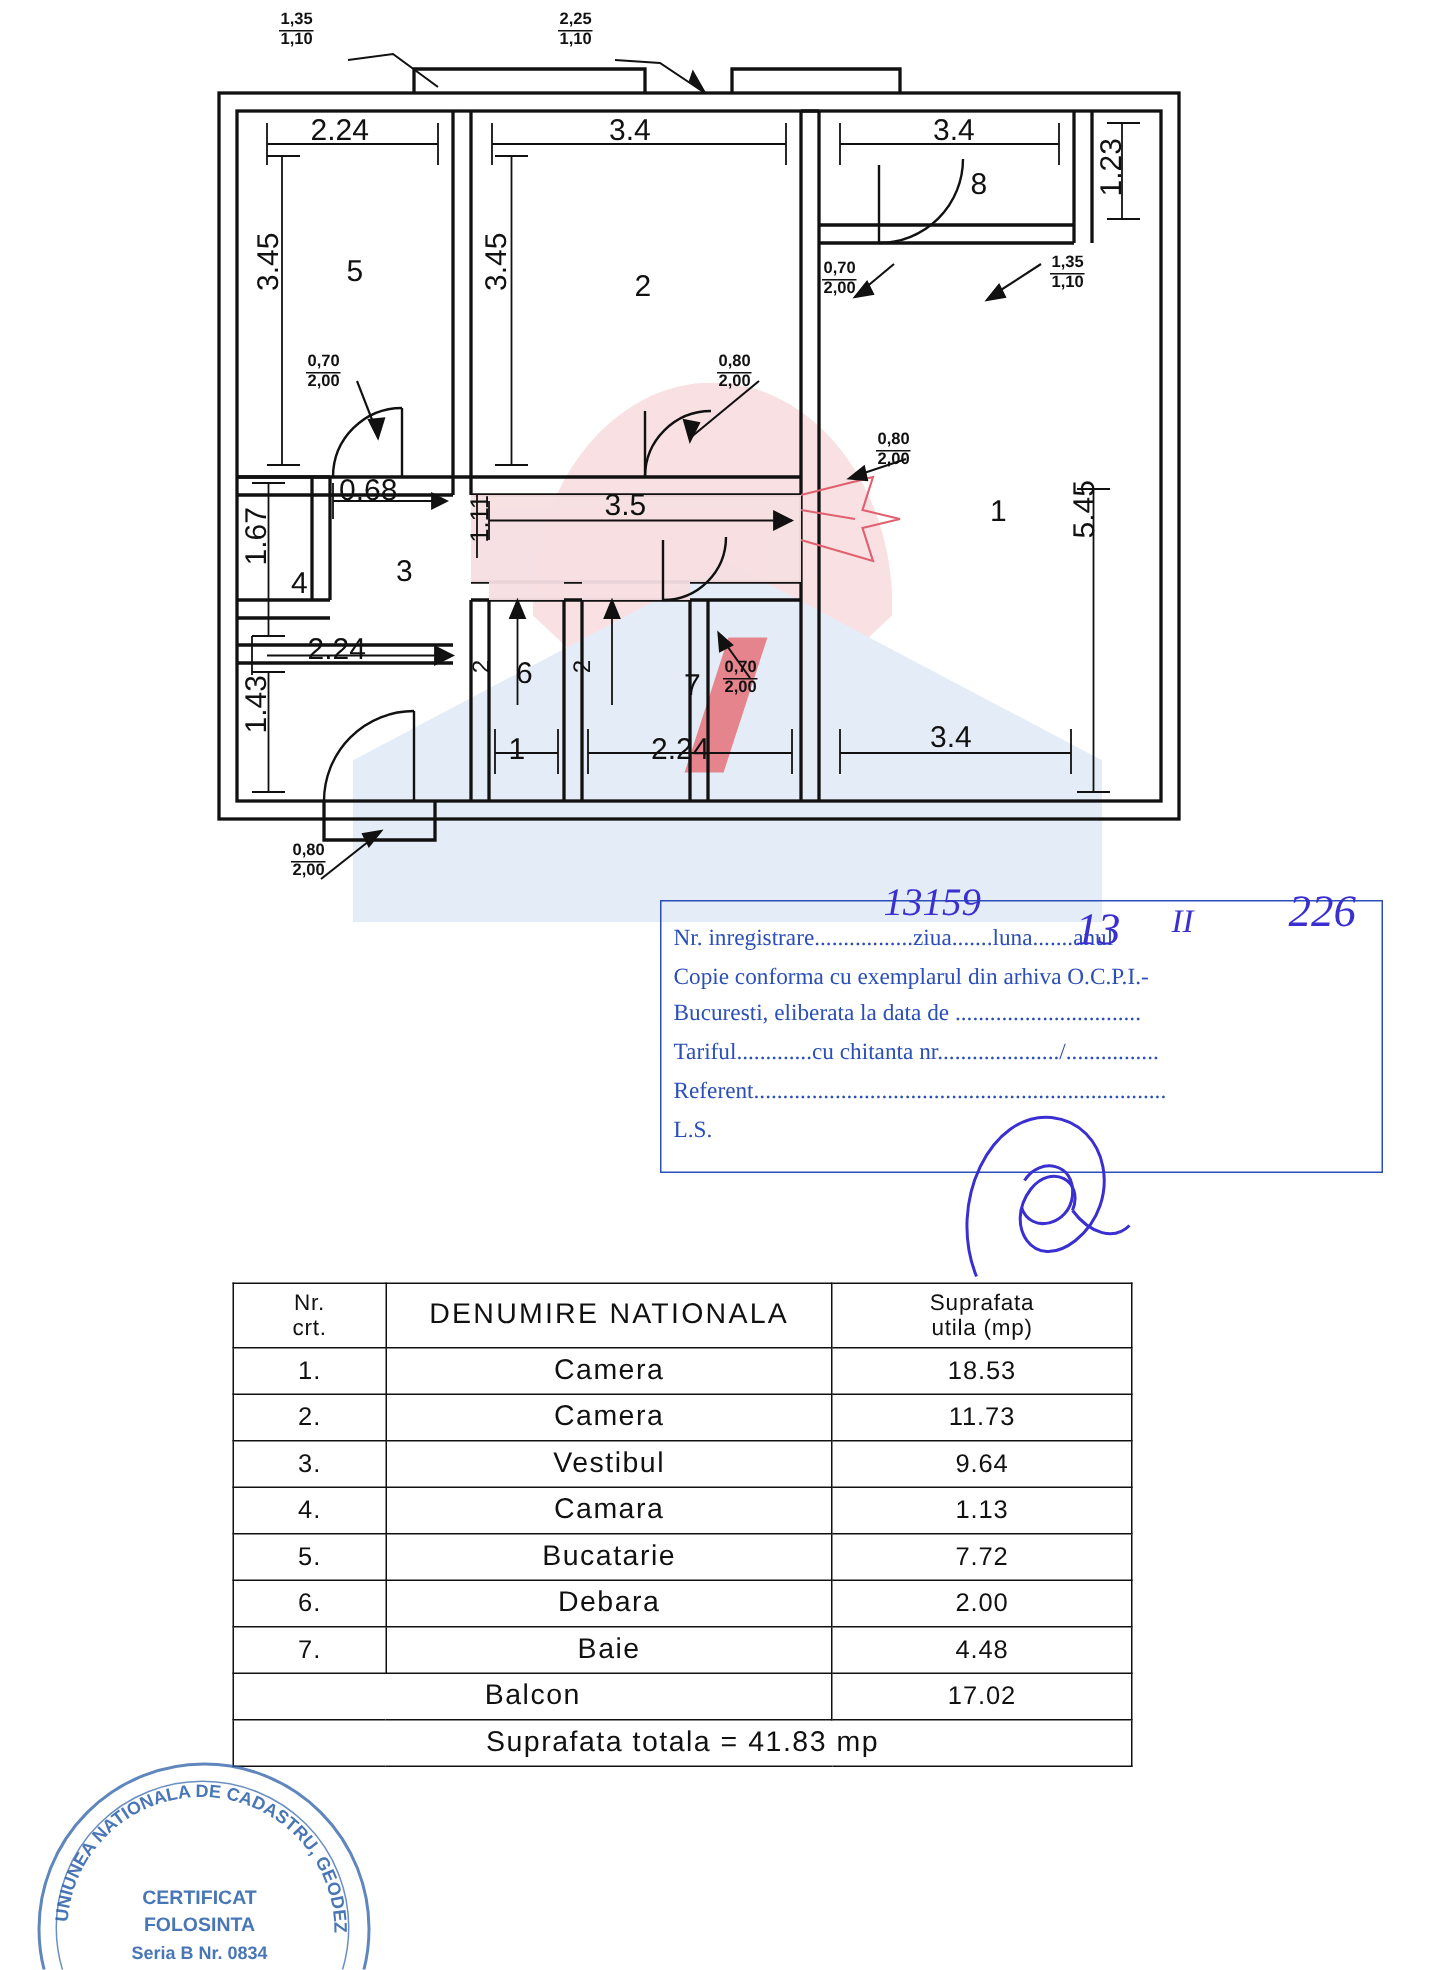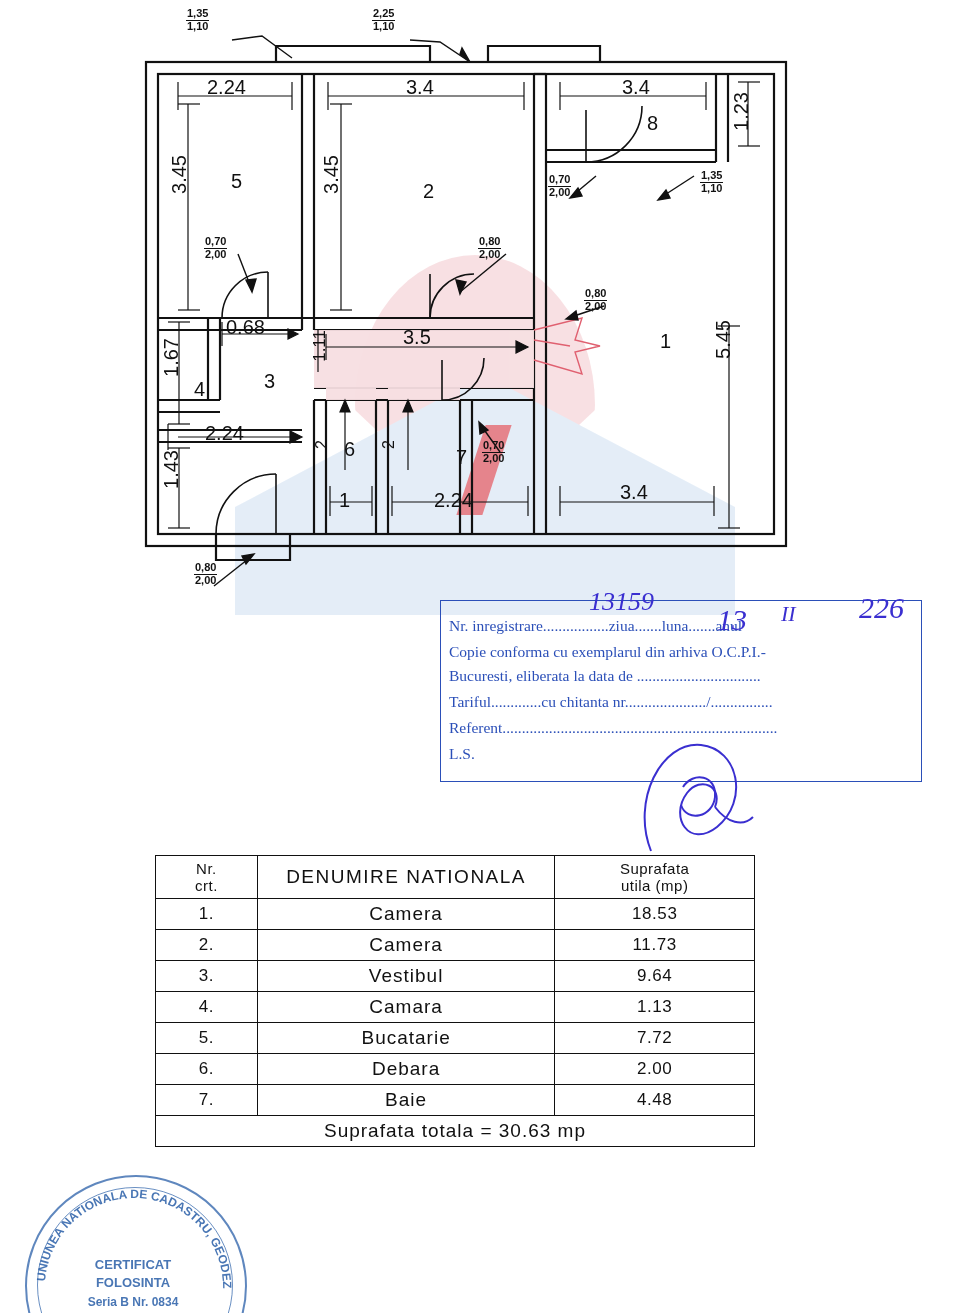--- a/index.html
+++ b/index.html
@@ -399,21 +399,25 @@
       <td class="nr">6.</td>
       <td class="name">Debara</td>
       <td class="area">2.00</td>
     </tr>
     <tr>
       <td class="nr">7.</td>
       <td class="name">Baie</td>
       <td class="area">4.48</td>
     </tr>
     <tr>
-      <td class="total" colspan="3">Suprafata totala = 30.63 mp</td>
+      <td class="name" colspan="2">Balcon</td>
+      <td class="area">17.02</td>
+    </tr>
+    <tr>
+      <td class="total" colspan="3">Suprafata totala = 41.83 mp</td>
     </tr>
   </tbody>
     </table>
 </div>
 
 <div id="roundstamp" class="abs">
   <div class="ring"></div>
   <div class="ring2"></div>
   <svg class="abs" style="left:0;top:0" width="220" height="220">
     <defs>

